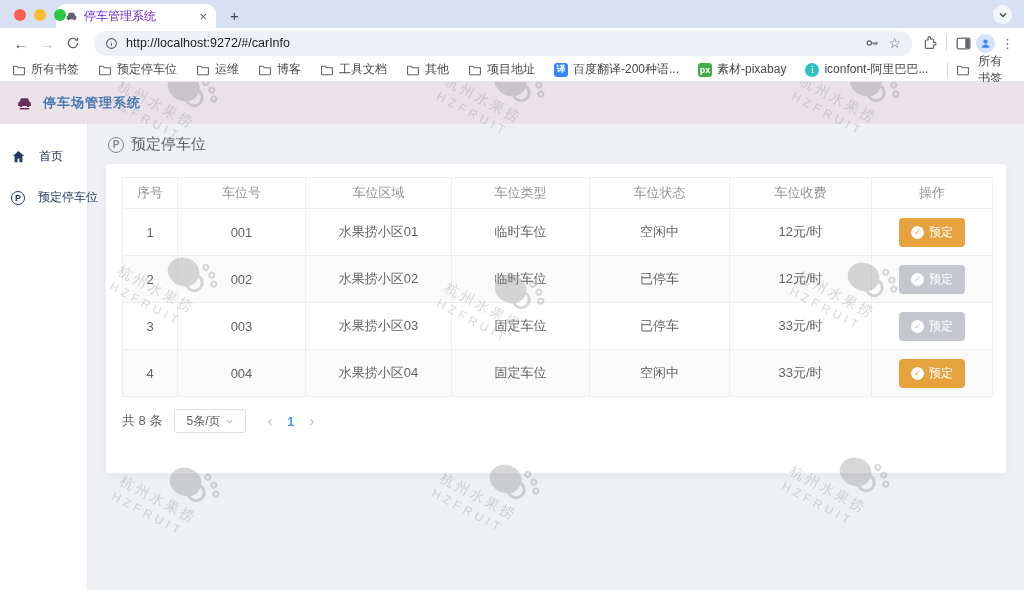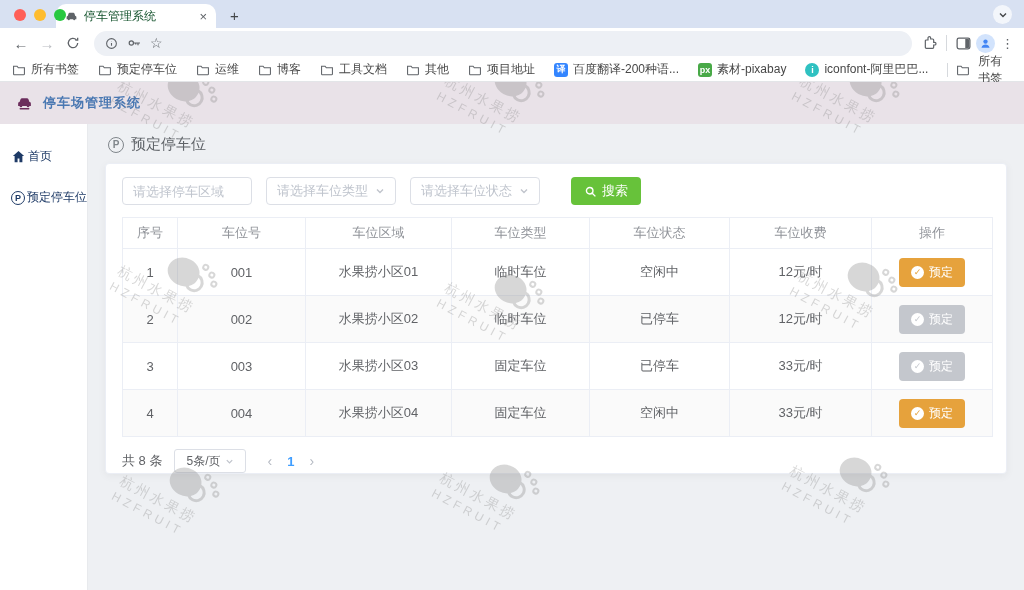--- a/index.html
+++ b/index.html
@@ -5,21 +5,21 @@
   *{box-sizing:border-box;margin:0;padding:0;font-family:"Liberation Sans","DejaVu Sans",sans-serif}
   body{width:1024px;height:590px;overflow:hidden}
   .screen{position:relative;width:1024px;height:590px;background:#eef0f3;overflow:hidden}
 
   
   .tabstrip{position:relative;height:28px;background:#d8e1f2;display:flex;align-items:flex-end}
   .traffic{position:absolute;left:14px;top:9px;display:flex;gap:8px}
   .tl{width:12px;height:12px;border-radius:50%}
   .tl.red{background:#ff5f57}.tl.yellow{background:#febc2e}.tl.green{background:#28c840}
   .tab{margin-left:56px;width:160px;height:24px;background:#fff;border-radius:10px 10px 0 0;display:flex;align-items:center;padding:0 9px;gap:6px}
-  .tab-title{font-size:12px;color:#14532d;flex:1;white-space:nowrap;overflow:hidden}
+  .tab-title{font-size:12px;color:#6d28d9;flex:1;white-space:nowrap;overflow:hidden}
   .tab-close{color:#5f6368;font-size:13px;line-height:1}
   .newtab{margin:0 0 5px 14px;font-size:15px;color:#44474a;line-height:1}
   .strip-chevron{position:absolute;right:12px;top:5px;width:19px;height:19px;background:rgba(255,255,255,.7);border-radius:50%;display:flex;align-items:center;justify-content:center}
 
   .toolbar{height:30px;background:#fff;display:flex;align-items:center;padding:0 10px;gap:4px}
   .navbtn{width:22px;text-align:center;font-size:15px;color:#5f6368}
   .navbtn.disabled{color:#b9bcc1}
   .addressbar{flex:1;height:25px;background:#edf0f5;border-radius:13px;display:flex;align-items:center;padding:0 11px;margin:0 6px;gap:8px}
   .url{font-size:12.5px;color:#202124;flex:1;white-space:nowrap;overflow:hidden}
   .tb-icon{display:flex;align-items:center;justify-content:center}
@@ -38,21 +38,21 @@
   .bm-sep{width:1px;height:14px;background:#d6d9dd}
 
   
   .appheader{position:absolute;top:82px;left:0;width:1024px;height:42px;background:#e9e2e8;display:flex;align-items:center;padding:0 16px;z-index:5}
   .applogo{color:#6b2d5c;display:flex;margin-right:10px}
   .apptitle{font-size:13px;font-weight:bold;color:#4a78b2;letter-spacing:1px}
   .welcome{margin-left:auto;margin-right:64px;font-size:14px;color:#2c4a6e}
   .logout{background:#f56c6c;color:#fff;font-size:13px;padding:7px 14px;border-radius:4px;border:none}
 
   .sidebar{position:absolute;top:124px;left:0;bottom:0;width:88px;background:#fff;border-right:1px solid #e8eaed;padding-top:12px;z-index:5}
-  .side-item{display:flex;gap:2px;padding:12px 4px 12px 11px;color:#1e3a66;font-size:12px;white-space:nowrap}
+  .side-item{display:flex;gap:13px;padding:12px 4px 12px 11px;color:#1e3a66;font-size:12px;white-space:nowrap}
   .icon-p{width:14px;height:14px;border:1.4px solid currentColor;border-radius:50%;font-size:9px;font-weight:bold;display:inline-flex;align-items:center;justify-content:center;flex:none}
 
   .page-title{position:absolute;top:135px;left:108px;display:flex;align-items:center;gap:7px;color:#5f6368;font-size:15px;z-index:5}
   .icon-p.big{width:16px;height:16px;font-size:10px;color:#80868b}
 
   .card{position:absolute;top:163px;left:105px;width:902px;height:311px;background:#fff;border:1px solid #ebeef5;border-radius:4px;box-shadow:0 2px 8px rgba(0,0,0,.05);padding:13px 16px;z-index:5}
   .filters{display:flex;align-items:center;margin-bottom:12px}
   .f-input,.f-select{width:130px;height:28px;border:1px solid #dcdfe6;border-radius:4px;font-size:13px;color:#606266;padding:0 10px;margin-right:14px;background:#fff}
   .f-input::placeholder{color:#bfc4cd}
   .f-select{display:flex;align-items:center;justify-content:space-between}
@@ -122,20 +122,21 @@
           <path d="M20 3v4h-4" stroke-width="2.2"></path>
         </svg>
     </span>
     <div class="addressbar">
       <span class="tb-icon">
         <svg width="13" height="13" viewBox="0 0 24 24" fill="none" stroke="#5f6368" stroke-width="2">
             <circle cx="12" cy="12" r="9"></circle>
             <path d="M12 11v5M12 7.5v.5"></path>
           </svg>
       </span>
+      <span class="url">http://localhost:9272/#/carInfo</span>
       <span class="tb-icon">
         <svg width="16" height="16" viewBox="0 0 24 24" fill="none" stroke="#5f6368" stroke-width="1.8">
             <circle cx="8" cy="12" r="3.2"></circle>
             <path d="M11.2 12H21m-3 0v3.2m-3.4-3.2v2.4"></path>
           </svg>
       </span>
       <span class="star">☆</span>
     </div>
     <span class="tb-icon">
       <svg width="16" height="16" viewBox="0 0 24 24" fill="none" stroke="#5f6368" stroke-width="1.8">
@@ -274,42 +275,20 @@
         </div>
       </div>
   </div>
 
   <div class="page-title">
     <span class="icon-p big">P</span>
     <span>预定停车位</span>
   </div>
 
   <div class="card">
-    <div class="filters">
-      <input class="f-input" placeholder="请选择停车区域" style="">
-      <div class="f-select">
-        <span class="ph">请选择车位类型</span>
-        <svg width="10" height="10" viewBox="0 0 10 10">
-            <path d="M2 3.5l3 3 3-3" stroke="#c0c4cc" stroke-width="1.4" fill="none"></path>
-          </svg>
-      </div>
-      <div class="f-select">
-        <span class="ph">请选择车位状态</span>
-        <svg width="10" height="10" viewBox="0 0 10 10">
-            <path d="M2 3.5l3 3 3-3" stroke="#c0c4cc" stroke-width="1.4" fill="none"></path>
-          </svg>
-      </div>
-      <button class="btn-search">
-        <svg width="13" height="13" viewBox="0 0 24 24" fill="none" stroke="#fff" stroke-width="2.6">
-            <circle cx="10.5" cy="10.5" r="6"></circle>
-            <path d="M15.2 15.2L21 21"></path>
-          </svg>
-        <span>搜索</span>
-      </button>
-    </div>
 
     <table>
       <colgroup>
         <col style="width:55px">
           <col style="width:128px">
           <col style="width:146px">
           <col style="width:138px">
           <col style="width:140px">
           <col style="width:142px">
           <col style="width:121px">

